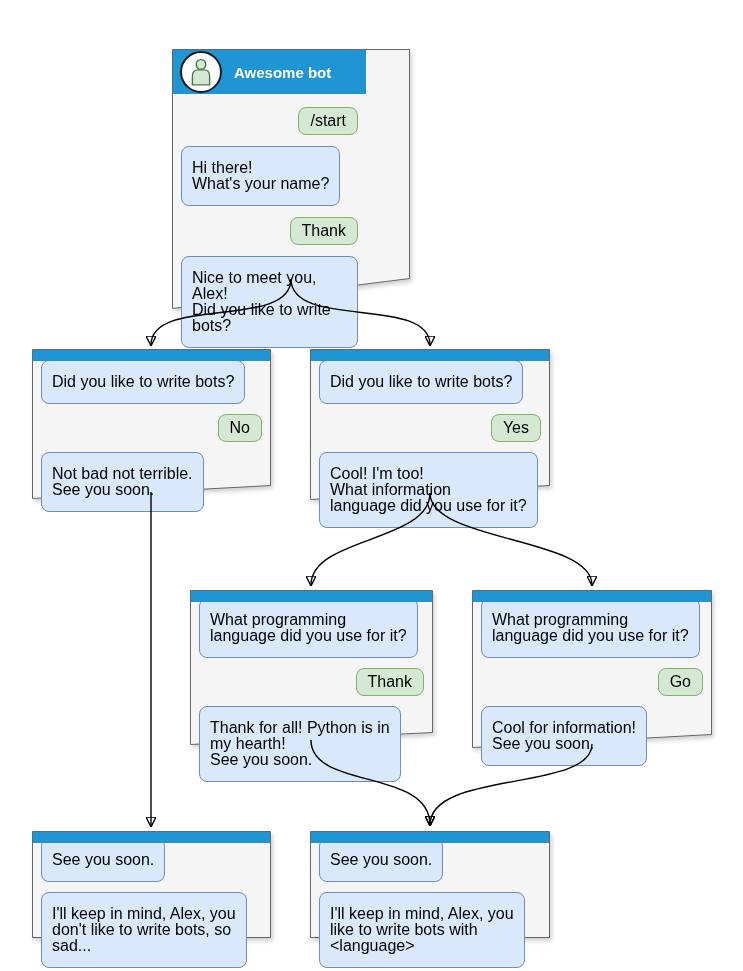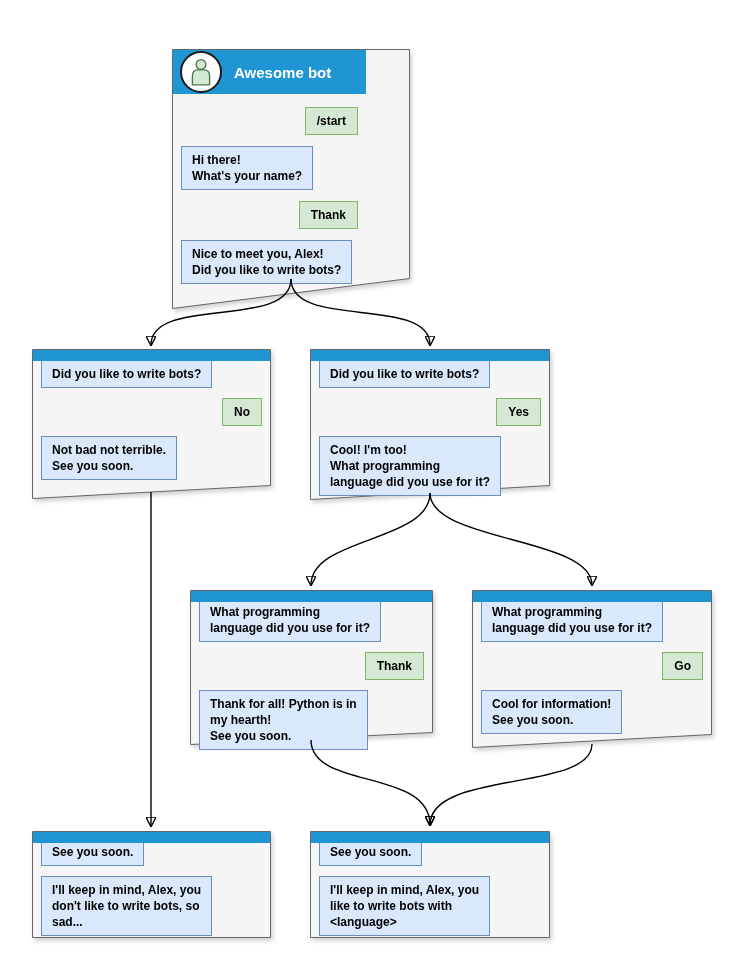--- a/index.html
+++ b/index.html
@@ -23,31 +23,30 @@
     display:flex;align-items:center;justify-content:center;
     flex:0 0 auto;
   }
   .title{color:#fff;font-weight:bold;font-size:15px;}
   .messages{
     position:absolute;left:9px;right:9px;z-index:2;
     display:flex;flex-direction:column;gap:10px;
   }
   .messages.wide-gap{gap:11px;}
   .bubble{
-    border-radius:0;
-    font-size:12px;line-height:16px;
+    border-radius:8px;
+    font-size:16px;line-height:16px;
     white-space:pre-line;
     box-sizing:border-box;
-    font-weight:bold;
   }
   .bubble.bot{
     align-self:flex-start;
     background:var(--bot-bubble-bg,#DAE8FC);
     border:1px solid var(--bot-bubble-border,#6C8EBF);
-    padding:5px 10px;
+    padding:13px 10px;
   }
   .bubble.user{
     align-self:flex-end;
     background:var(--user-bubble-bg,#D5E8D4);
     border:1px solid var(--user-bubble-border,#82B366);
     padding:5px 11px;
     min-width:36px;text-align:center;
   }
   #connectors{position:absolute;left:0;top:0;z-index:5;pointer-events:none;}
   #connectors path{fill:none;stroke:#000000;stroke-width:1.4;}
@@ -93,21 +92,21 @@
 
 <div class="window" style="left:310px;top:349px;width:240px;height:151px;">
   <svg class="shape" width="240" height="151">
     <polygon points="0.5,0.5 239.5,0.5 239.5,136.5 0.5,150.5"></polygon>
   </svg>
   <div class="titlebar small"></div>
   <div class="messages" style="top:11px;">
     <div class="bubble bot">Did you like to write bots?</div>
     <div class="bubble user">Yes</div>
     <div class="bubble bot">Cool! I'm too!
-What programming
+What information
 language did you use for it?</div>
   </div>
 </div>
 
 <div class="window" style="left:190px;top:590px;width:243px;height:155px;">
   <svg class="shape" width="243" height="155">
     <polygon points="0.5,0.5 242.5,0.5 242.5,142.5 0.5,154.5"></polygon>
   </svg>
   <div class="titlebar small"></div>
   <div class="messages" style="top:8px;">

